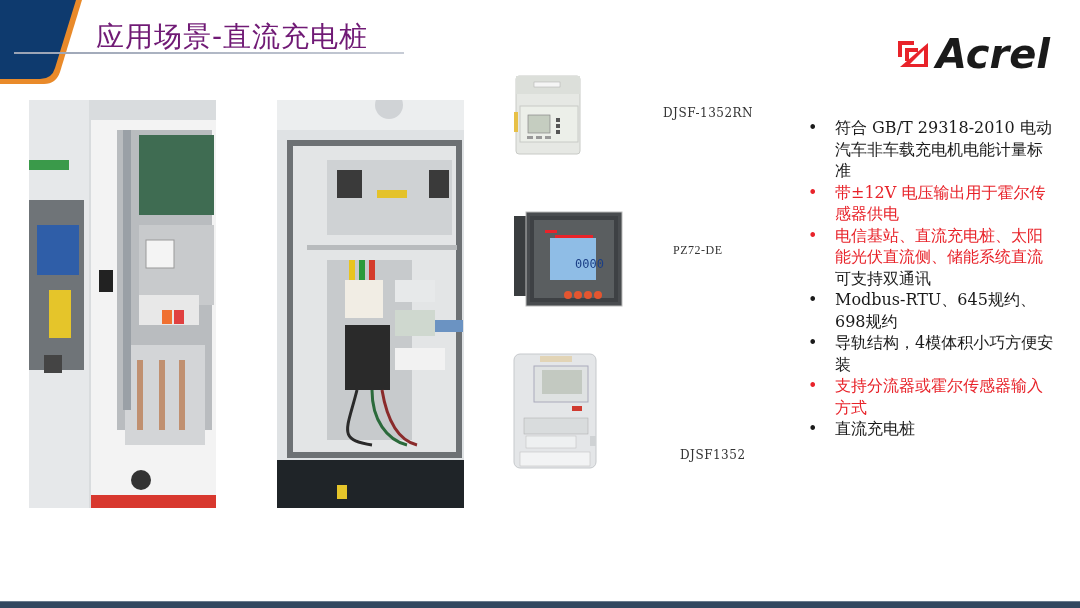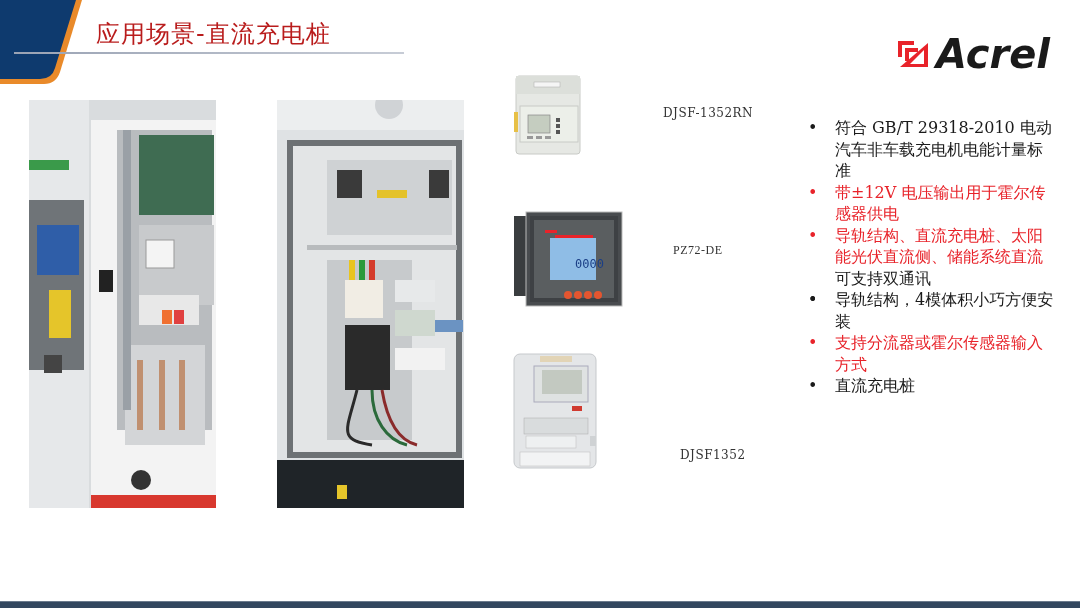--- a/index.html
+++ b/index.html
@@ -5,21 +5,21 @@
   html, body { margin: 0; padding: 0; }
   body {
     width: 1080px; height: 608px; position: relative; overflow: hidden;
     background: #ffffff;
     font-family: "DejaVu Serif", "Liberation Serif", serif;
   }
   .corner { position: absolute; left: 0; top: 0; width: 90px; height: 90px; }
   .title {
     position: absolute; left: 96px; top: 18px;
     font-family: "DejaVu Sans", "Liberation Sans", sans-serif;
-    font-size: 24px; color: #b91c1c; letter-spacing: 1px;
+    font-size: 28px; color: #701a75; letter-spacing: 1px;
   }
   .title-rule {
     position: absolute; left: 14px; top: 52px; width: 390px; height: 2px;
     background: linear-gradient(to right, #9aa3b4, #c7ccd6);
   }
   .logo { position: absolute; left: 896px; top: 34px; height: 40px; display: flex; align-items: center; }
   .logo-word {
     font-family: "DejaVu Sans", "Liberation Sans", sans-serif;
     font-weight: bold; font-style: italic; font-size: 40px; color: #1a1a1a; margin-left: 6px;
     letter-spacing: 0px;
@@ -184,24 +184,25 @@
   <li class="black">
     <span class="bullet">•</span>
     <span>符合 GB/T 29318-2010 电动汽车非车载充电机电能计量标准</span>
   </li>
   <li class="red">
     <span class="bullet">•</span>
     <span>带±12V 电压输出用于霍尔传感器供电</span>
   </li>
   <li class="red">
     <span class="bullet">•</span>
-    <span>导轨结构、直流充电桩、太阳能光伏直流侧、储能系统直流</span><span class="black-span">可支持双通讯</span>
-  </li>
-  <li class="black">
-    <span class="bullet">•</span>
+    <span>电信基站、直流充电桩、太阳能光伏直流侧、储能系统直流</span><span class="black-span">可支持双通讯</span>
+  </li>
+  <li class="black">
+    <span class="bullet">•</span>
+    <span>Modbus-RTU、645规约、698规约</span>
   </li>
   <li class="black">
     <span class="bullet">•</span>
     <span>导轨结构，4模体积小巧方便安装</span>
   </li>
   <li class="red">
     <span class="bullet">•</span>
     <span>支持分流器或霍尔传感器输入方式</span>
   </li>
   <li class="black">

